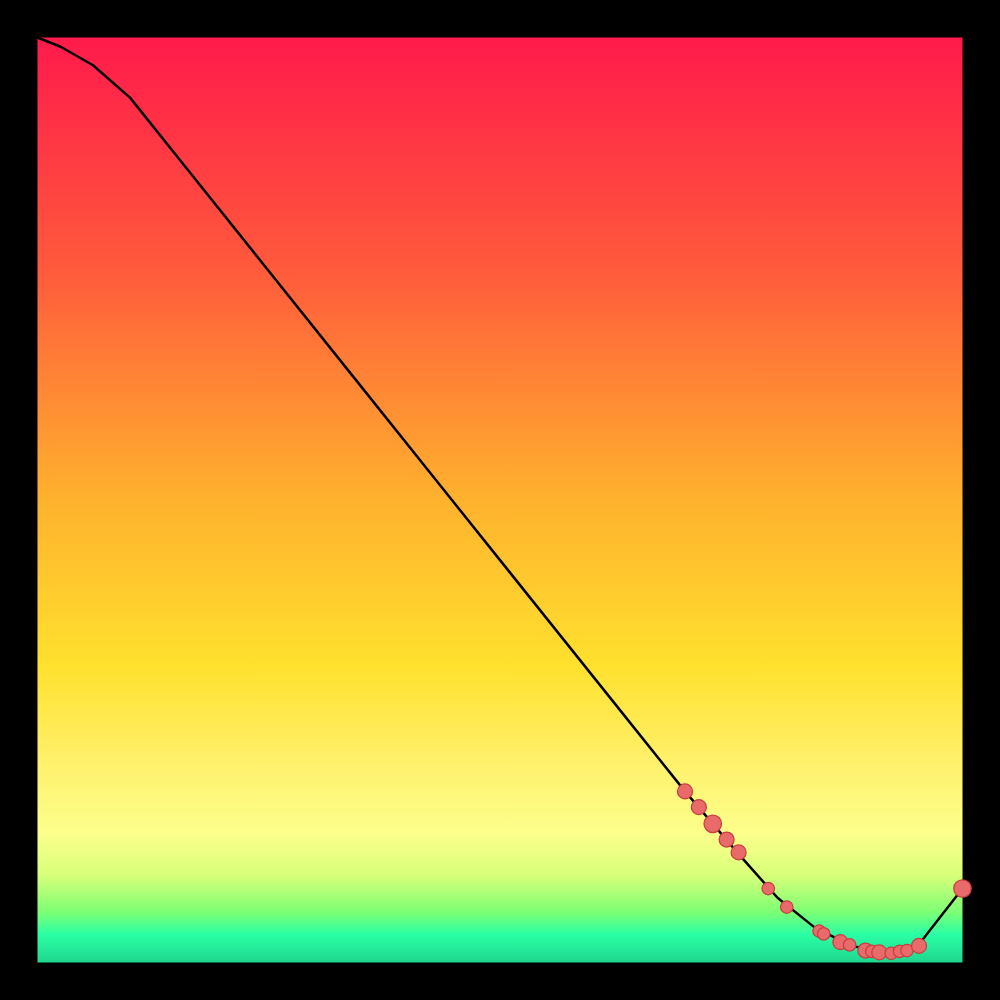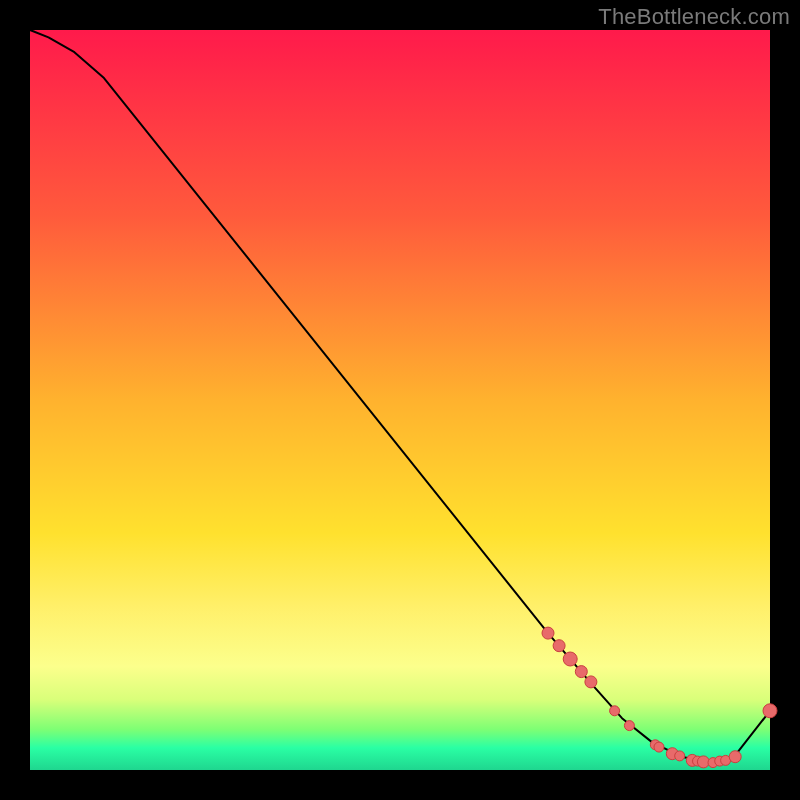--- a/index.html
+++ b/index.html
@@ -28,21 +28,20 @@
   svg {
     position: absolute;
     left: 0;
     top: 0;
   }
 </style>
 </head>
 <body>
 
 <div class="stage">
-  <div class="attribution">TheBottleneck.com</div>
 
   <svg id="chart-svg" width="800" height="800" viewBox="0 0 800 800">
     <defs>
       <linearGradient id="bg-grad" x1="0" y1="0" x2="0" y2="1">
           <stop offset="0%" stop-color="#ff1a4b"></stop>
           <stop offset="25%" stop-color="#ff5a3c"></stop>
           <stop offset="50%" stop-color="#ffb22e"></stop>
           <stop offset="68%" stop-color="#ffe12e"></stop>
           <stop offset="78%" stop-color="#fff06a"></stop>
           <stop offset="86%" stop-color="#fcff8c"></stop>

